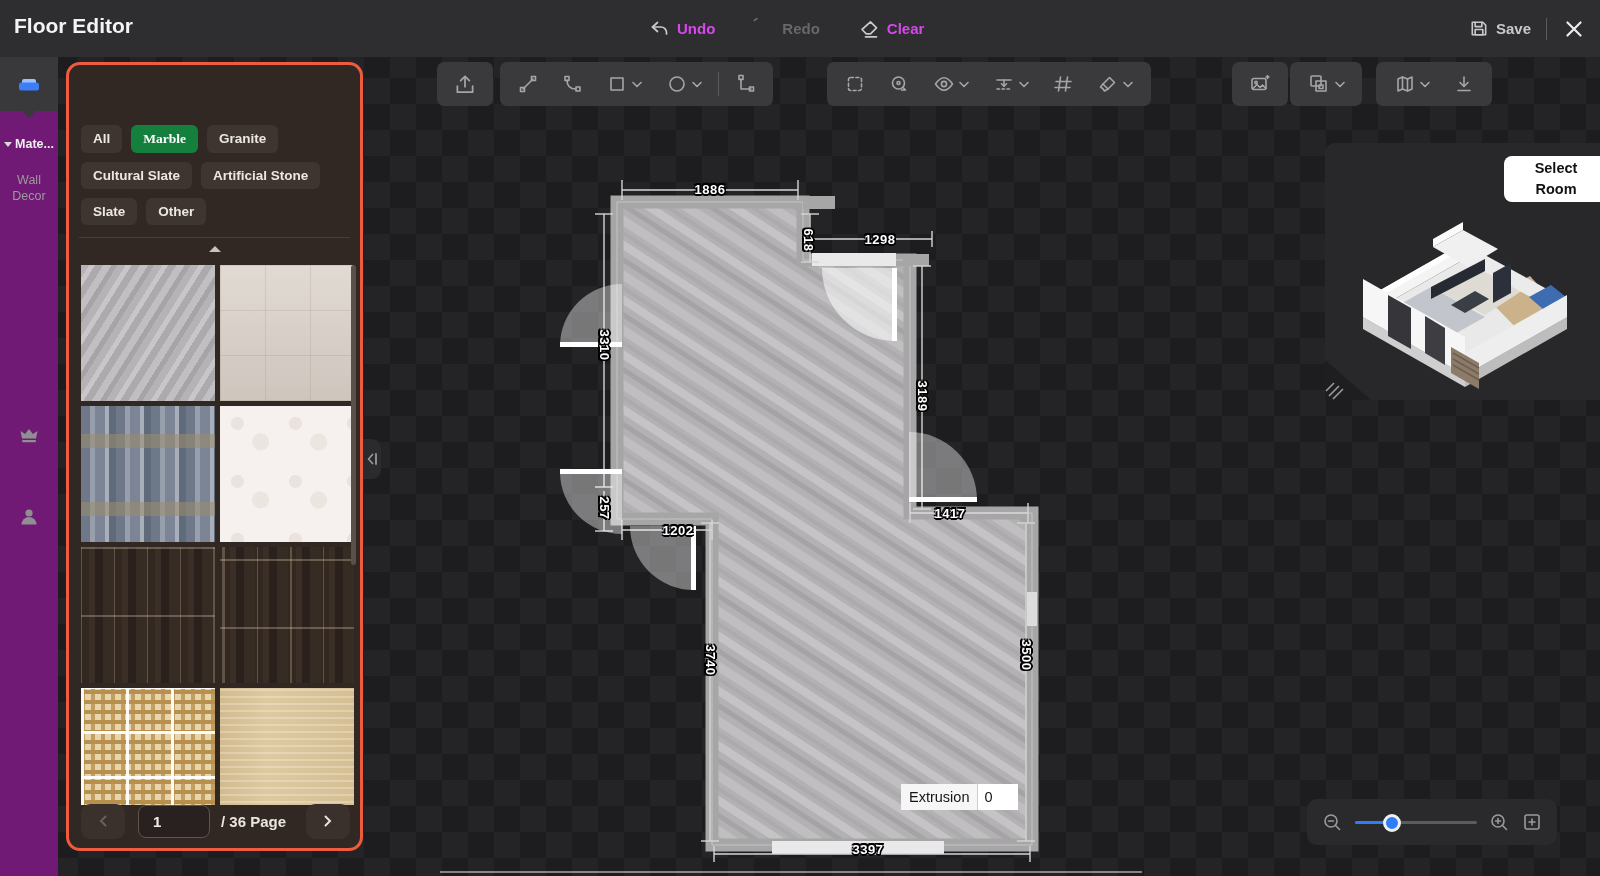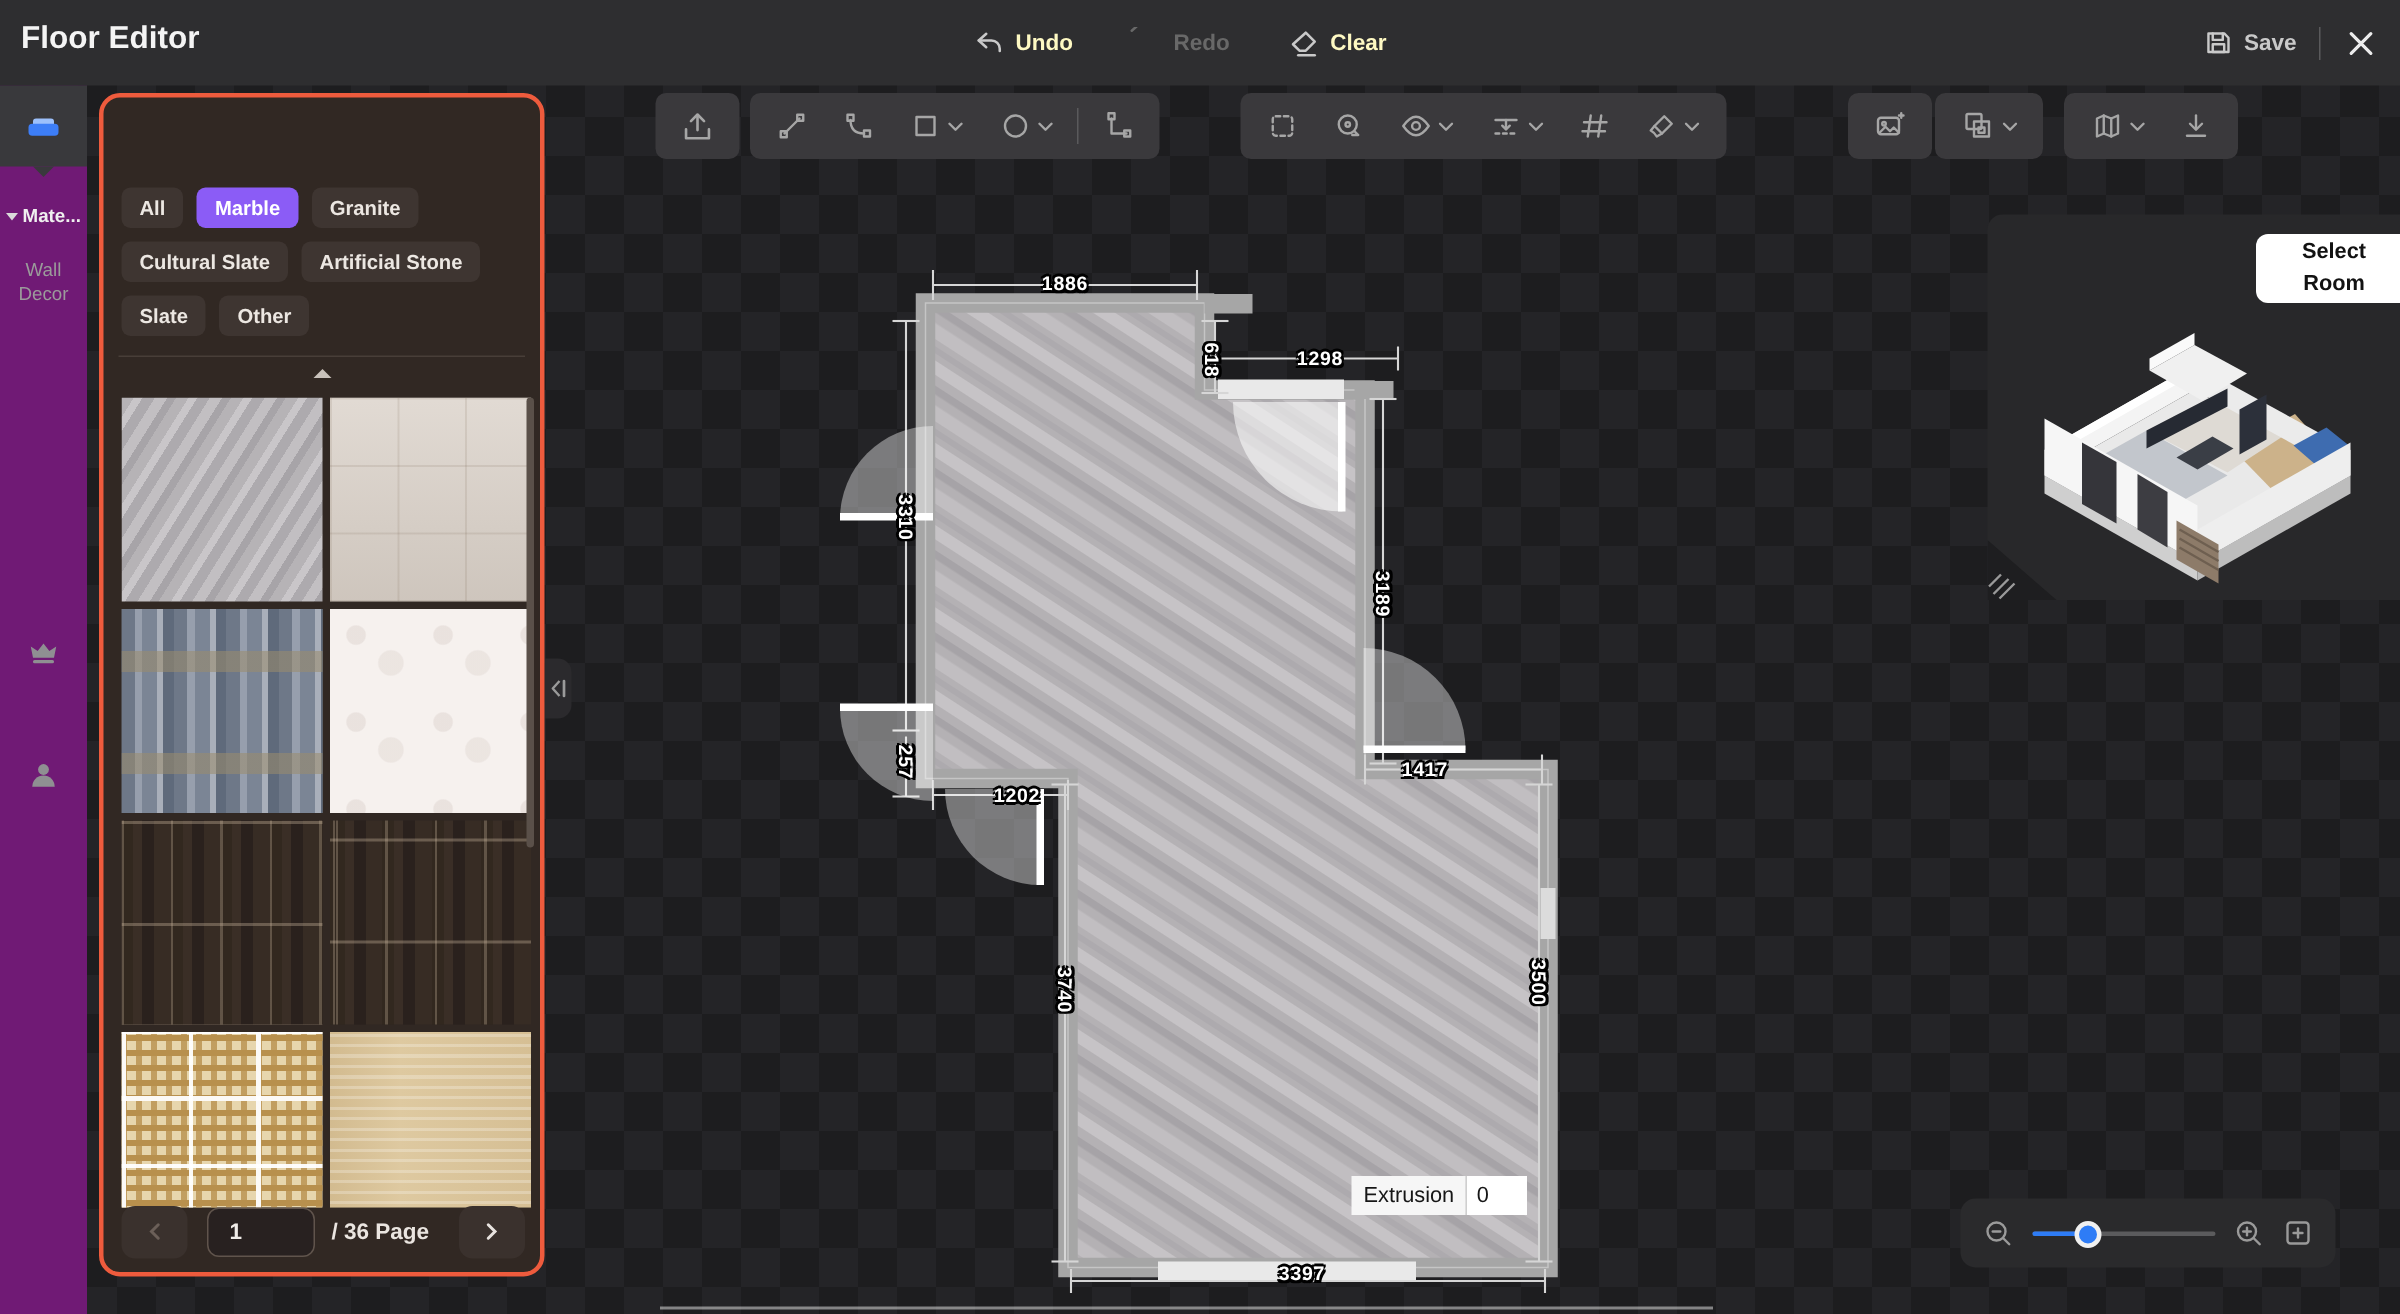--- a/index.html
+++ b/index.html
@@ -15,21 +15,21 @@
       linear-gradient(-45deg,#242427 25%,transparent 25%),
       linear-gradient(45deg,transparent 75%,#242427 75%),
       linear-gradient(-45deg,transparent 75%,#242427 75%);
     background-size:52px 52px;background-position:0 0,0 26px,26px -26px,-26px 0;}
 
   
   #topbar{position:absolute;left:0;top:0;width:1600px;height:57px;background:#2e2e30;z-index:40;}
   #title{position:absolute;left:14px;top:14px;font-size:21px;font-weight:800;color:#f4f4f4;}
   .tb-center{position:absolute;left:648px;top:0;height:57px;display:flex;align-items:center;gap:38px;}
   .tb-right{position:absolute;right:14px;top:0;height:57px;display:flex;align-items:center;gap:15px;}
-  .tb-btn{display:flex;align-items:center;gap:7px;color:#fef9c3;font-size:15px;font-weight:600;cursor:pointer;}
+  .tb-btn{display:flex;align-items:center;gap:7px;color:#d946ef;font-size:15px;font-weight:600;cursor:pointer;}
   .tb-btn.disabled{color:#686868;}
   .tb-div{width:1px;height:22px;background:#5a5a5c;}
   .icon-stroke{stroke:#c9c9c9;fill:none;stroke-width:1.7;stroke-linecap:round;stroke-linejoin:round;}
   .icon-stroke.dim{stroke:#686868;}
 
   
   #rail{position:absolute;left:0;top:57px;width:58px;height:819px;background:#701a75;z-index:35;}
   .rail-tile{position:absolute;left:0;top:0;width:58px;height:54px;background:#39393c;
              display:flex;align-items:center;justify-content:center;cursor:pointer;}
   .rail-caret{position:absolute;left:22px;top:54px;width:0;height:0;
@@ -50,21 +50,21 @@
          border:3px solid #ee5b3d;border-radius:14px;z-index:30;box-sizing:border-box;}
   #search{position:absolute;left:12px;top:12px;width:267px;height:35px;background:#3e3531;border-radius:7px;
           display:flex;overflow:hidden;}
   #search input{flex:1;background:transparent;border:none;outline:none;padding:0 12px;
                 color:#ddd6d0;font-size:15px;font-family:"Liberation Sans",sans-serif;}
   #search input::placeholder{color:#95897f;}
   .search-ico{width:45px;background:#483c36;display:flex;align-items:center;justify-content:center;cursor:pointer;}
   #chips{position:absolute;left:12px;top:60px;width:269px;display:flex;flex-wrap:wrap;gap:9px;}
   .chip{background:#3e3531;color:#ece7e2;font-size:13.5px;font-weight:700;padding:6px 12px;border-radius:6px;
         cursor:pointer;white-space:nowrap;}
-  .chip.active{background:#8b5cf6;color:#fff;}
+  .chip.active{background:#15803d;color:#fff;font-family:Liberation Serif, serif;}
   .panel-divider{position:absolute;left:10px;top:172px;width:271px;border-top:1px solid #483e38;}
   .collapse-caret{position:absolute;left:0;top:178px;width:291px;display:flex;justify-content:center;cursor:pointer;padding:3px 0;}
   .collapse-caret i{width:0;height:0;border-left:6px solid transparent;border-right:6px solid transparent;
                     border-bottom:6px solid #c9c2bb;}
   #swatchwrap{position:absolute;left:12px;top:200px;width:277px;height:540px;overflow:hidden;}
   .swgrid{display:grid;grid-template-columns:134px 134px;gap:5px;}
   .sw{width:134px;height:136px;cursor:pointer;}
   .sw1{background:repeating-linear-gradient(122deg,#b6b3b6 0 7px,#c9c6c9 7px 12px,#adaaae 12px 19px,#c2bfc2 19px 26px,#a7a4a8 26px 31px);}
   .sw2{background-color:#d9d0c7;background-image:
         linear-gradient(rgba(120,100,80,.14) 1px,transparent 1px),

